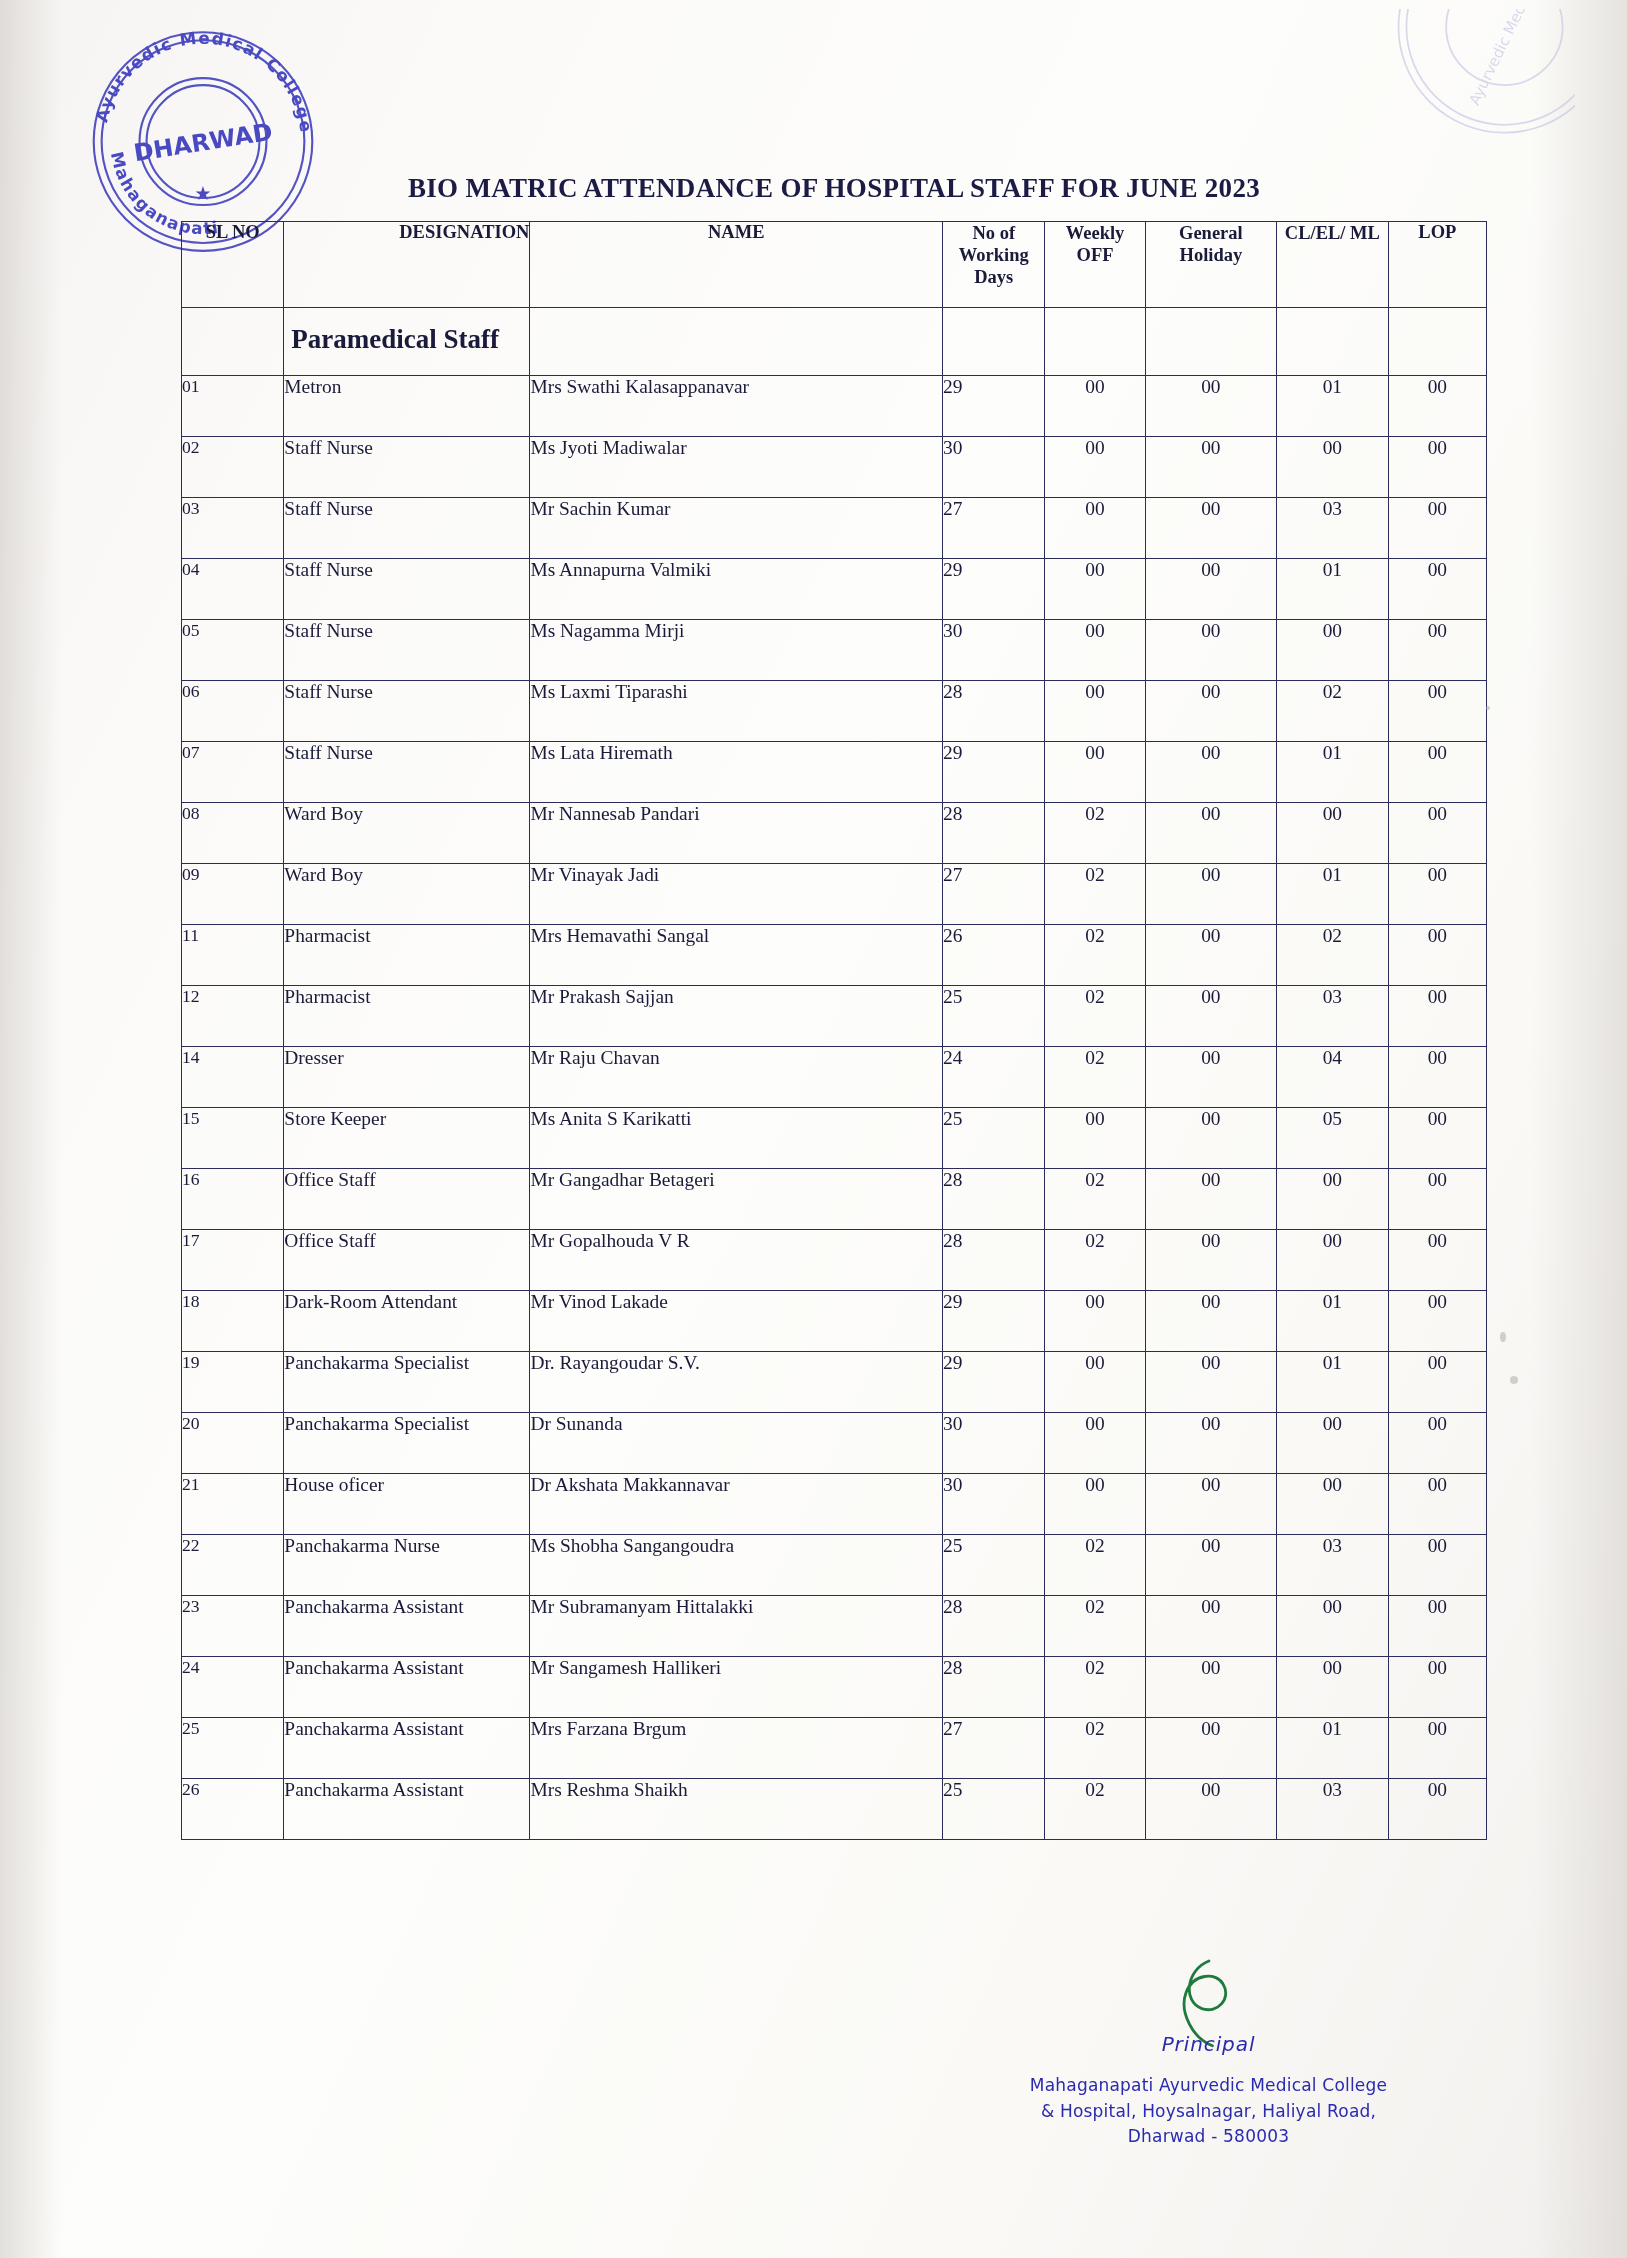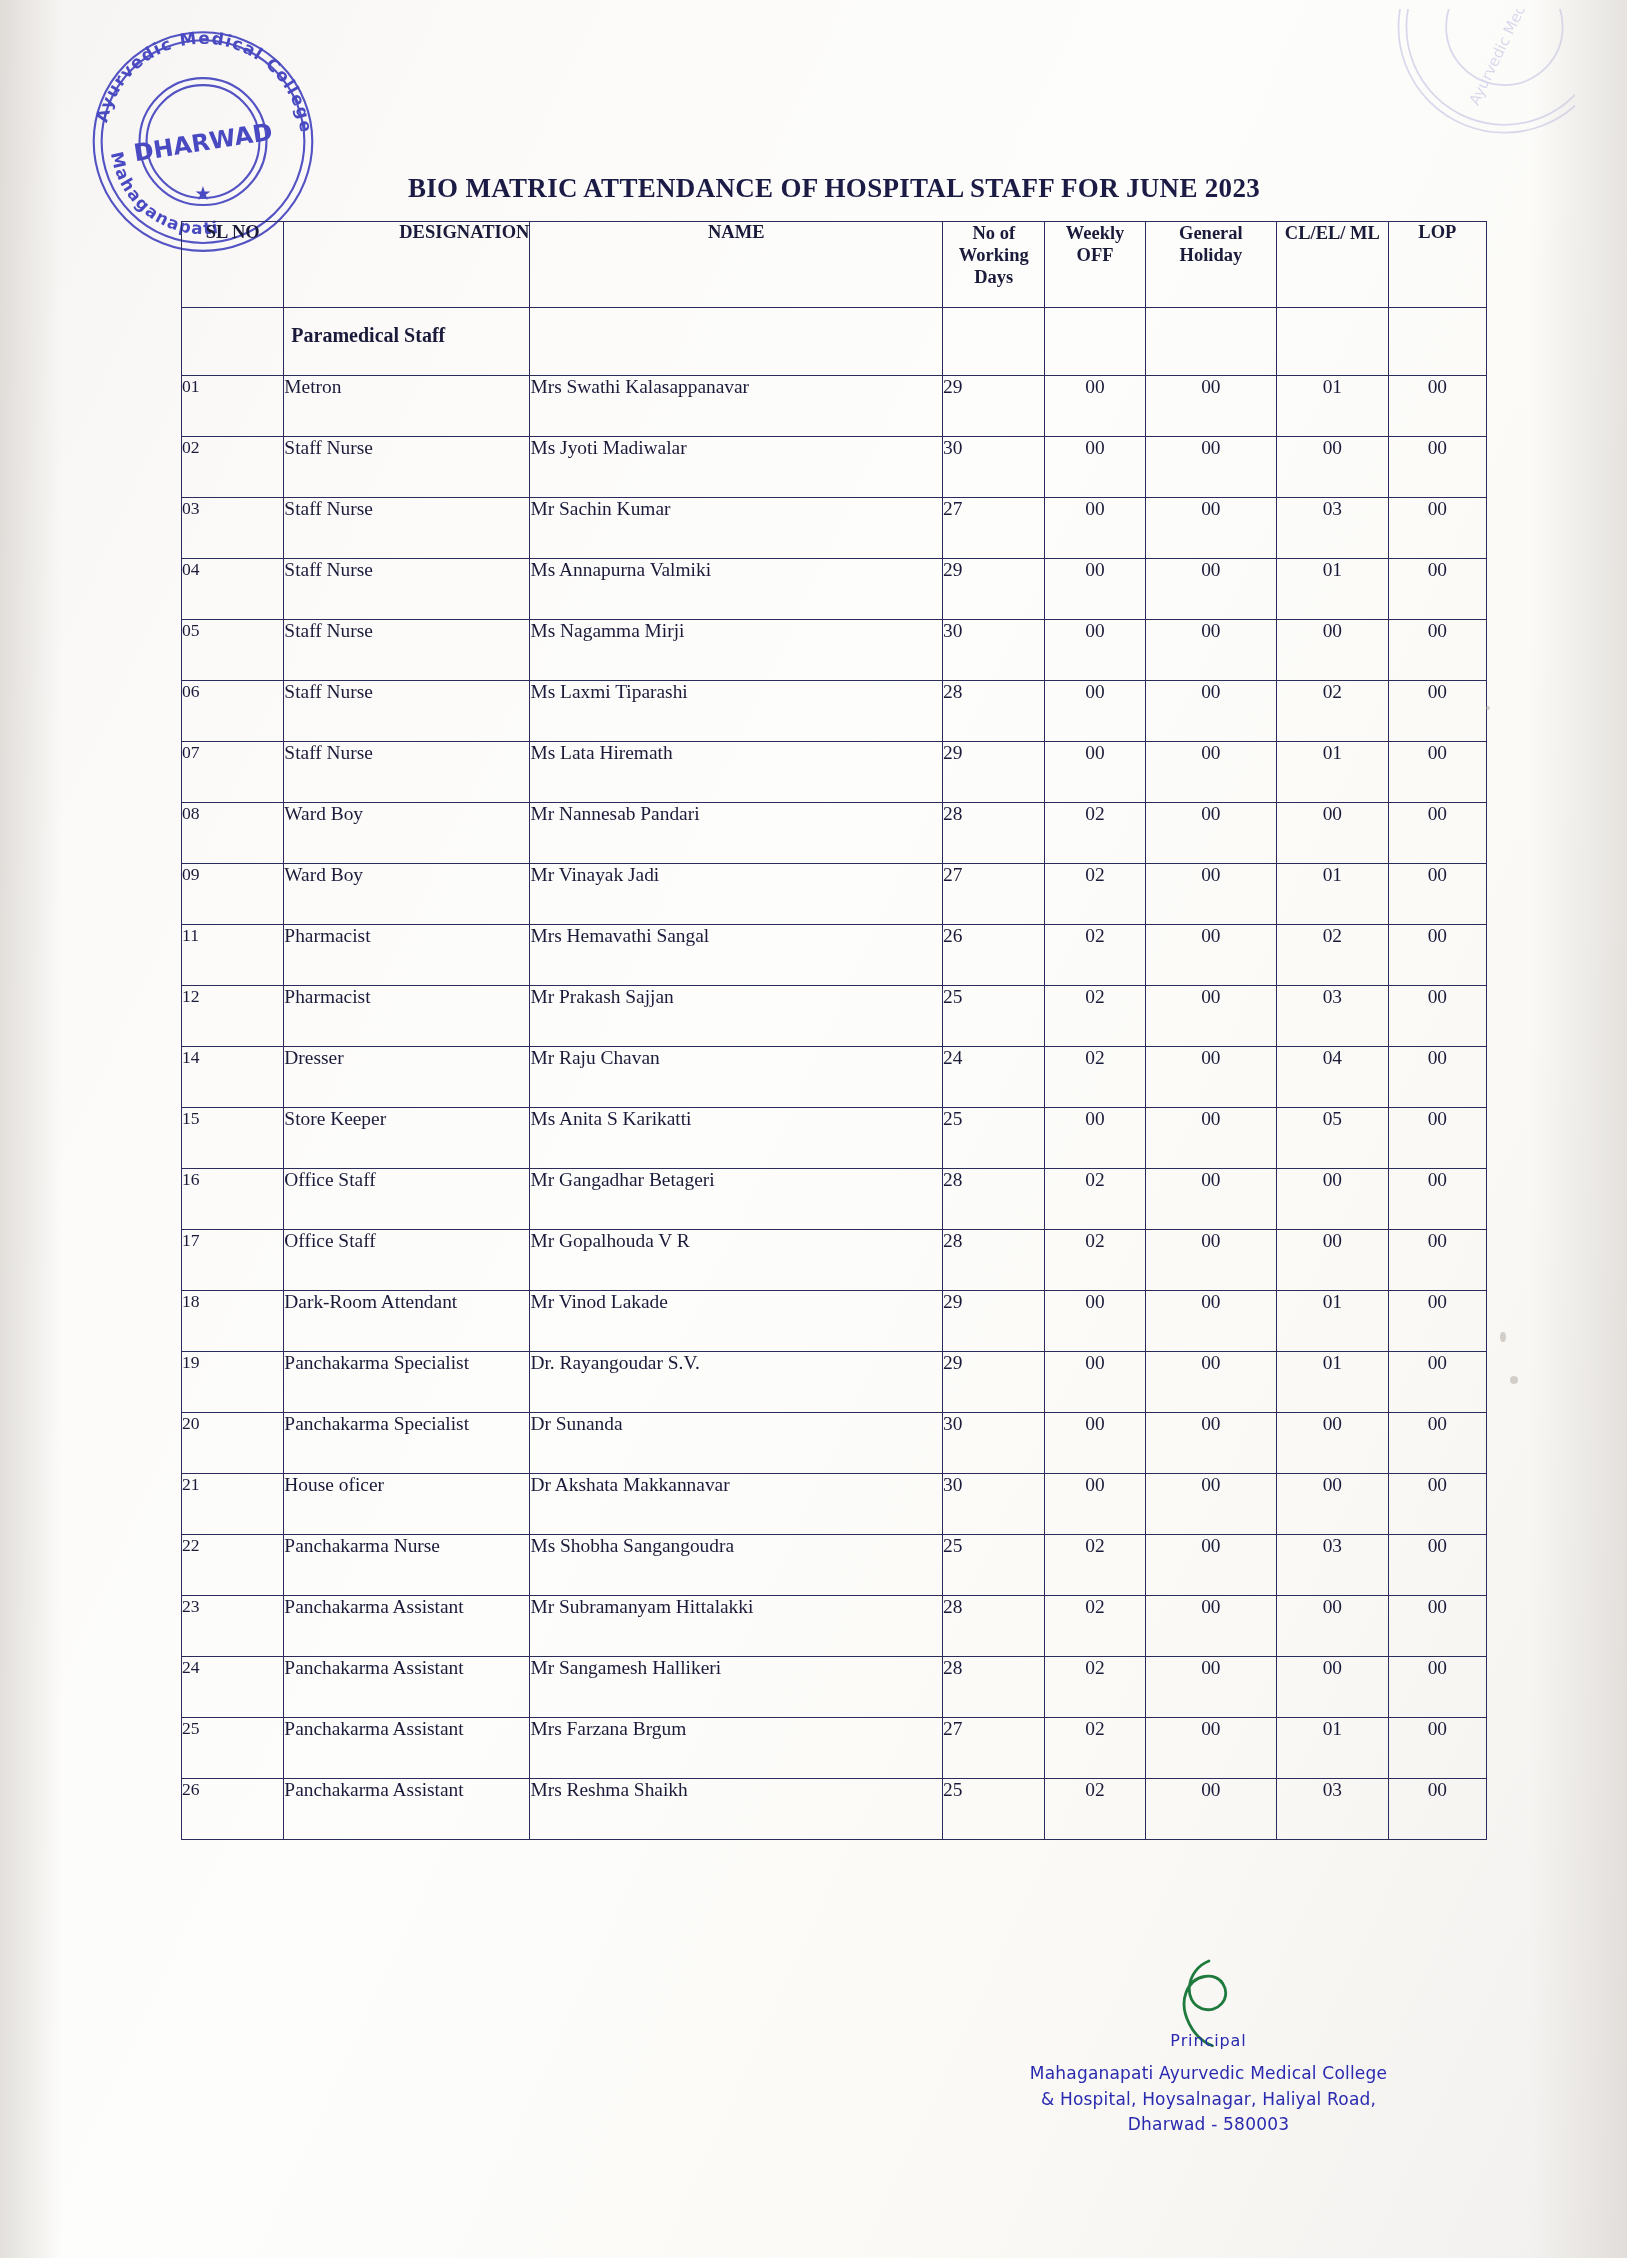--- a/index.html
+++ b/index.html
@@ -90,21 +90,21 @@
     vertical-align: top;
   }
   thead th.left-pad { text-align: right; padding-left: 19.4px; }
   thead th.multi { line-height: 1.2; }
 
   tr.section td {
     height: 67px;
   }
   .section-label {
     font-weight: bold;
-    font-size: 20px;
+    font-size: 27px;
     padding: 16px 0 0 7px;
     white-space: nowrap;
   }
 
   tbody tr.row td { height: 60px; }
 
   td.sl {
     font-size: 17.6px;
     text-align: left;
     padding: 3.5px 0 0 23px;
@@ -158,23 +158,24 @@
     top: 2029px;
     width: 547px;
     text-align: center;
     color: #2a2ab0;
     font-family: "DejaVu Sans", sans-serif;
     font-size: 17px;
     line-height: 1.5;
     letter-spacing: 0.2px;
   }
   .sign-block .principal {
-    font-size: 16px;
+    font-size: 20px;
     letter-spacing: 0.9px;
-    margin-bottom: 8px;
+    margin-bottom: 14px;
+    font-style: italic;
   }
   .sign-scribble {
     position: absolute;
     left: 1147px;
     top: 1954px;
     width: 115px;
     height: 97px;
     pointer-events: none;
   }
   .speck {

